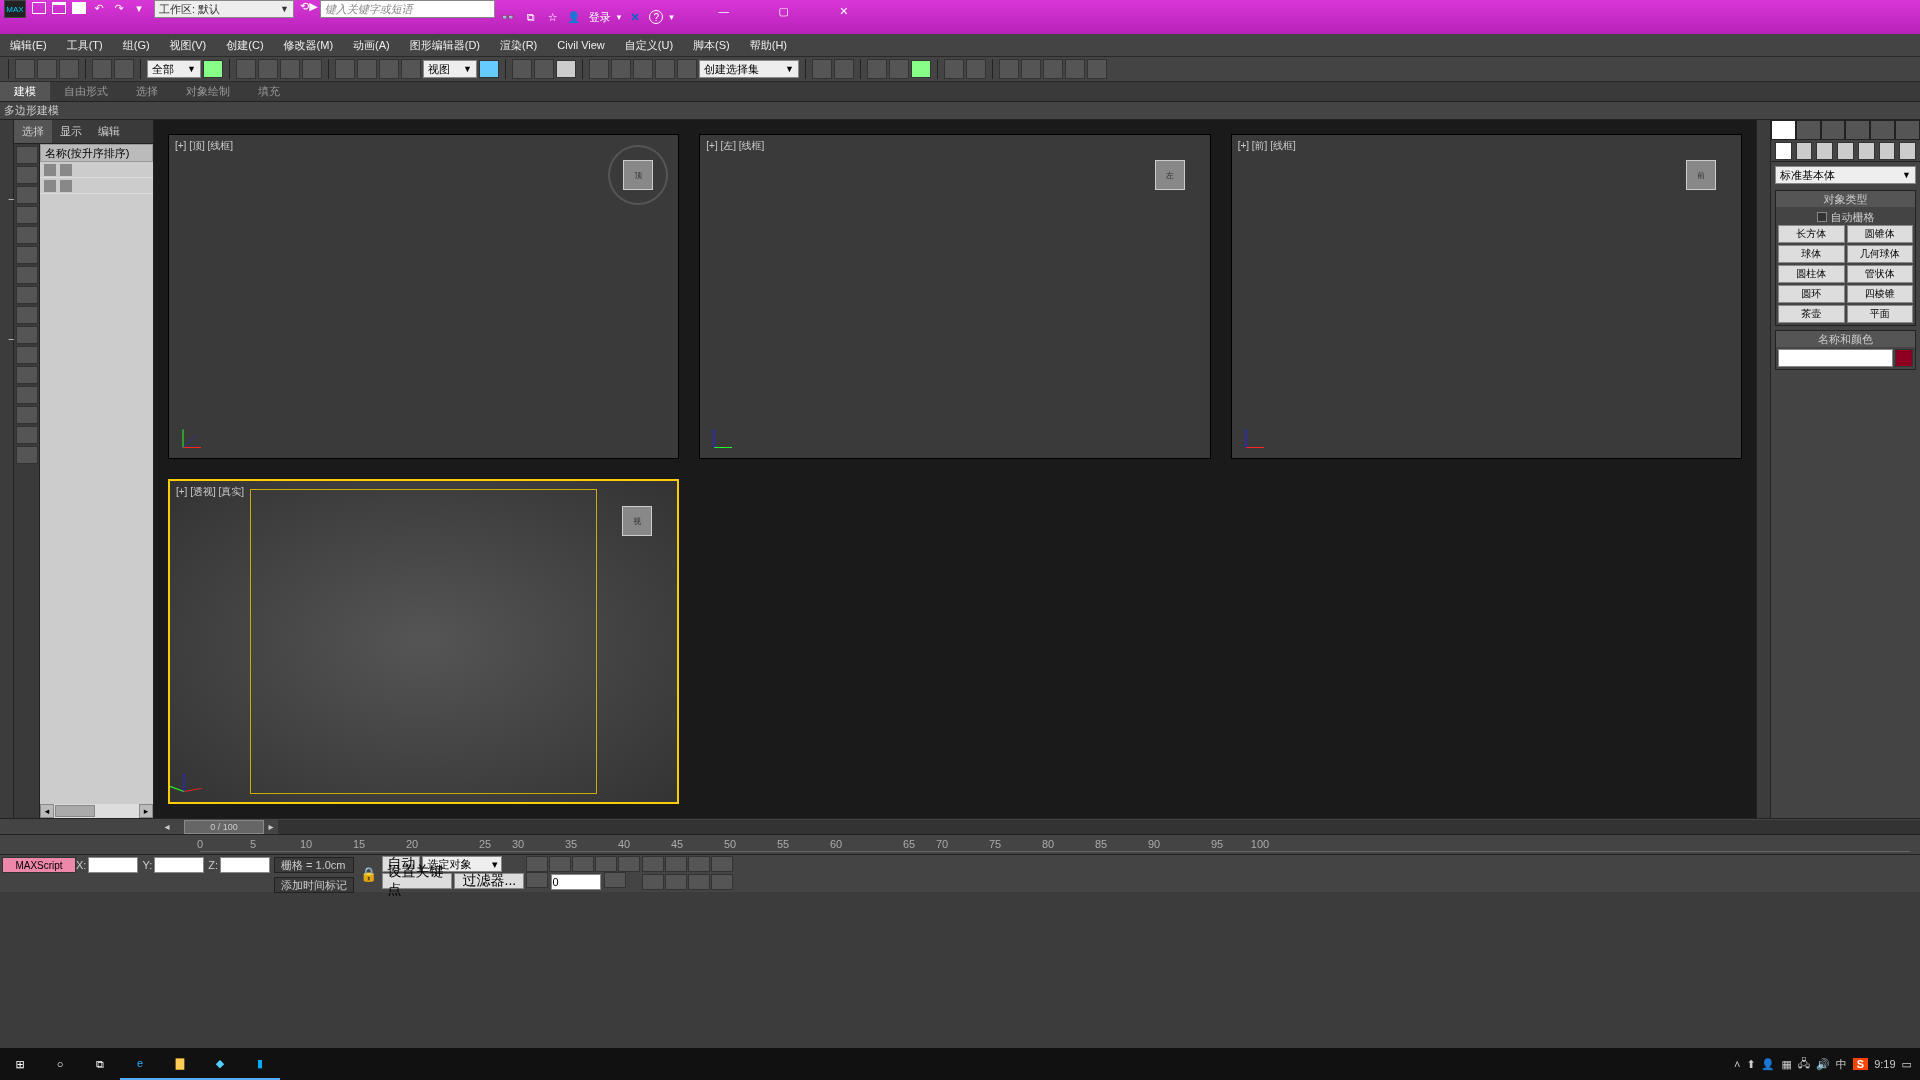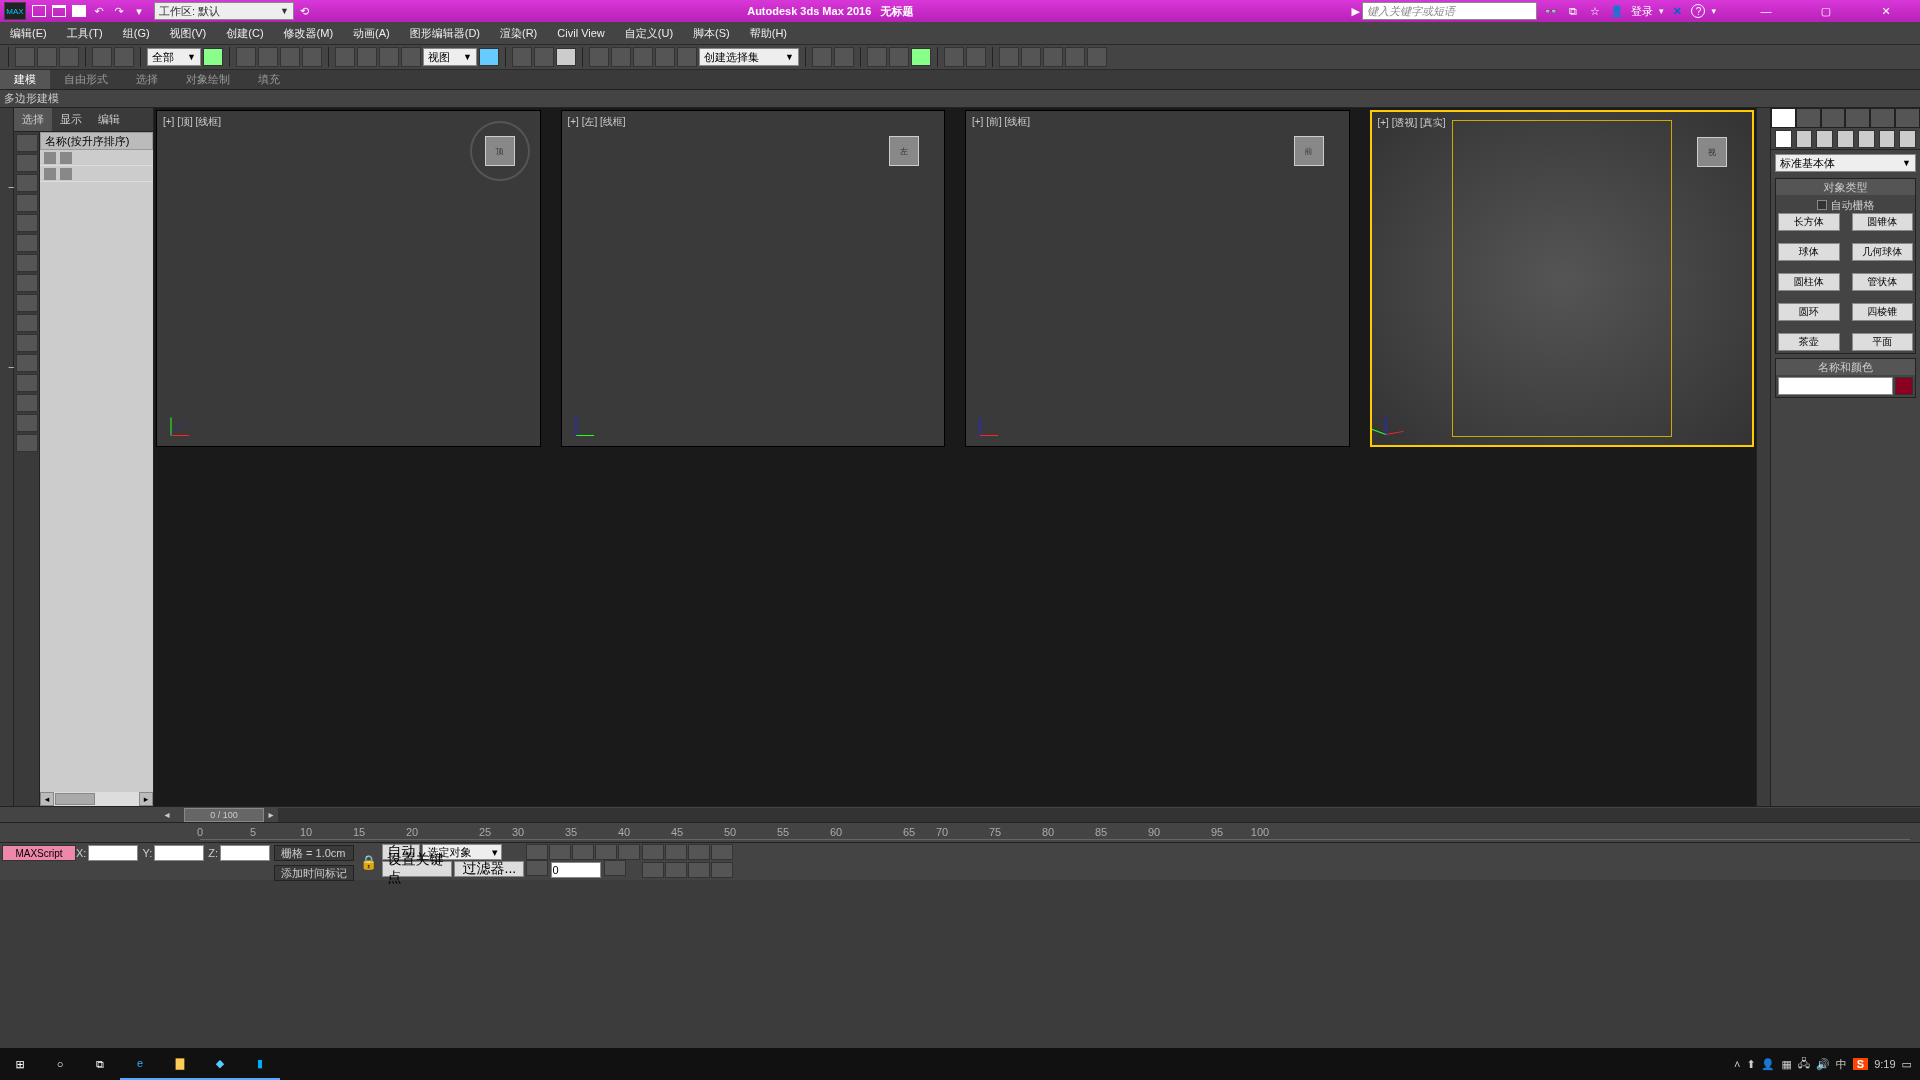--- a/index.html
+++ b/index.html
@@ -1,17 +1,17 @@
 <!DOCTYPE html>
 <html><head>
 <meta charset="utf-8">
 <style>
 * { margin:0; padding:0; box-sizing:border-box; font-family:"Microsoft YaHei",Arial,sans-serif; font-size:11px; user-select:none; }
 body { width:1920px; height:1080px; background:#3c3c3c; color:#ccc; overflow:hidden; position:relative; }
-.titlebar { height:22px; background:linear-gradient(#d837d8,#b821b8); display:flex; align-items:center; padding:0 4px; color:#fff; }
+.titlebar { height:34px; background:linear-gradient(#d837d8,#b821b8); display:flex; padding:0 4px; color:#fff; }
 .titlebar .logo { width:22px; height:18px; background:#222; display:flex; align-items:center; justify-content:center; font-size:8px; color:#0cf; border:1px solid #444; margin-right:4px; }
 .titlebar .qat { display:flex; gap:2px; margin-right:6px; }
 .titlebar .qat .qbtn { width:18px; height:16px; display:flex; align-items:center; justify-content:center; cursor:pointer; }
 .titlebar .ws { width:140px; height:18px; background:#eee; color:#333; border:1px solid #888; display:flex; align-items:center; padding:0 4px; justify-content:space-between; }
 .titlebar .ws .arr { font-size:9px; }
 .titlebar .center { flex:1; text-align:center; font-weight:bold; }
 .titlebar .search { width:175px; height:18px; background:#fff; color:#888; font-style:italic; padding:0 4px; border:1px solid #888; display:flex; align-items:center; }
 .titlebar .rbtns { display:flex; gap:6px; margin-left:6px; align-items:center; }
 .titlebar .ricon { width:16px; height:16px; display:flex; align-items:center; justify-content:center; cursor:pointer; }
 .titlebar .winbtns { display:flex; margin-left:20px; }
@@ -36,21 +36,21 @@
 .scenepanel .spsplit { display:flex; flex:1; }
 .scenepanel .spicons { width:26px; background:#3a3a3a; display:flex; flex-direction:column; gap:2px; padding:2px; border-right:1px solid #222; }
 .scenepanel .spicon { width:22px; height:18px; background:#555; border:1px solid #333; cursor:pointer; }
 .scenepanel .splist { flex:1; background:#ccc; color:#000; position:relative; }
 .scenepanel .splist .splhdr { height:18px; background:#bbb; border:1px solid #999; display:flex; align-items:center; padding:0 4px; }
 .scenepanel .splist .splrow { height:16px; border-bottom:1px solid #ddd; display:flex; align-items:center; padding:0 4px; gap:4px; }
 .scenepanel .splist .splicon { width:12px; height:12px; background:#888; }
 .scenepanel .spscroll { position:absolute; bottom:0; left:0; right:0; height:14px; background:#ddd; display:flex; }
 .scenepanel .spscroll .thumb { width:40px; height:12px; background:#aaa; border:1px solid #888; margin:1px; }
 .scenepanel .spscroll .arr { width:14px; height:14px; background:#bbb; border:1px solid #888; display:flex; align-items:center; justify-content:center; font-size:9px; }
-.viewports { flex:1; display:grid; grid-template-columns:1fr 1fr 1fr 1fr; grid-template-rows:1fr 1fr; gap:20px; padding:2px; background:#1a1a1a; }
+.viewports { flex:1; display:grid; grid-template-columns:1fr 1fr 1fr; grid-template-rows:1fr 1fr; gap:20px; padding:14px; background:#1a1a1a; }
 .vp { background:#3a3a3a; border:1px solid #000; position:relative; overflow:hidden; }
 .vp.active { border:2px solid #ffcc00; }
 .vp .vplabel { position:absolute; top:4px; left:6px; color:#ccc; font-size:10px; }
 .vp .vcube { position:absolute; top:20px; right:20px; width:40px; height:40px; }
 .vp .vcube .face { width:30px; height:30px; background:#888; border:1px solid #ccc; display:flex; align-items:center; justify-content:center; font-size:8px; color:#333; position:absolute; top:5px; left:5px; }
 .vp .vcube .ring { width:60px; height:60px; border:2px solid #555; border-radius:50%; position:absolute; top:-10px; left:-10px; }
 .vp .axis { position:absolute; bottom:10px; left:14px; width:30px; height:30px; }
 .vp .axis .ax { position:absolute; bottom:0; left:0; width:18px; height:1px; transform-origin:left center; }
 .vp .grad { position:absolute; inset:0; background:radial-gradient(ellipse at center,#555 0%,#333 100%); }
 .vp .safeframe { position:absolute; top:8px; left:80px; right:80px; bottom:8px; border:1px solid #ccaa00; }
@@ -60,21 +60,21 @@
 .cmdpanel .cptab { flex:1; border:1px solid #222; background:#555; cursor:pointer; }
 .cmdpanel .cptab.active { background:#fff; }
 .cmdpanel .cpsubtabs { height:22px; display:flex; align-items:center; padding:0 4px; gap:4px; border-bottom:1px solid #222; }
 .cmdpanel .cpsubicon { width:18px; height:18px; background:#ccc; border:1px solid #333; }
 .cmdpanel .cpdrop { height:18px; background:#eee; color:#000; border:1px solid #888; margin:4px; display:flex; align-items:center; padding:0 4px; justify-content:space-between; }
 .cmdpanel .cprollout { border:1px solid #222; margin:2px 4px; }
 .cmdpanel .cprhead { height:16px; background:#555; display:flex; align-items:center; justify-content:center; color:#ccc; font-size:10px; }
 .cmdpanel .cprbody { padding:2px; }
 .cmdpanel .cpcheck { display:flex; align-items:center; justify-content:center; gap:4px; height:16px; }
 .cmdpanel .cpcheck .chk { width:10px; height:10px; border:1px solid #888; background:#333; }
-.cmdpanel .cpgrid { display:grid; grid-template-columns:1fr 1fr; gap:12px; }
+.cmdpanel .cpgrid { display:grid; grid-template-columns:1fr 1fr; gap:2px; }
 .cmdpanel .cpbtn { height:18px; background:#ddd; color:#000; border:1px solid #888; display:flex; align-items:center; justify-content:center; font-size:10px; cursor:pointer; }
 .cmdpanel .cpname { display:flex; gap:2px; padding:2px; }
 .cmdpanel .cpnameinput { flex:1; height:18px; background:#fff; border:1px solid #888; }
 .cmdpanel .cpcolor { width:18px; height:18px; background:#8b0020; border:1px solid #333; }
 .timeslider { height:16px; background:#444; display:flex; align-items:center; border-top:1px solid #222; }
 .timeslider .tsarr { width:14px; height:14px; display:flex; align-items:center; justify-content:center; cursor:pointer; font-size:10px; }
 .timeslider .tshandle { width:80px; height:14px; background:#666; border:1px solid #888; display:flex; align-items:center; justify-content:center; font-size:9px; margin-left:10px; }
 .timeslider .tstrack { flex:1; height:14px; background:#333; position:relative; }
 .ruler { height:20px; background:#444; display:flex; align-items:flex-end; padding-left:200px; position:relative; font-size:9px; color:#aaa; border-top:1px solid #222; }
 .ruler .ticklbl { position:absolute; bottom:4px; transform:translateX(-50%); }
@@ -120,23 +120,20 @@
       </div>
     <div class="qbtn">↶</div>
     <div class="qbtn">↷</div>
     <div class="qbtn">▾</div>
   </div>
   <div class="ws">
     <span>工作区: 默认</span>
     <span class="arr">▼</span>
   </div>
   <div style="margin-left:6px">⟲</div>
-  <div class="center">
-    <span>Autodesk 3ds Max 2016</span>&nbsp;&nbsp;&nbsp;<span>无标题</span>
-  </div>
   <div style="margin-right:2px">▶</div>
   <div class="search">键入关键字或短语</div>
   <div class="rbtns">
     <div class="ricon">👓</div>
     <div class="ricon">⧉</div>
     <div class="ricon">☆</div>
     <div class="ricon">👤</div>
     <span>登录</span>
     <span style="font-size:9px">▾</span>
     <div class="ricon" style="color:#06c;font-weight:bold">✕</div>

